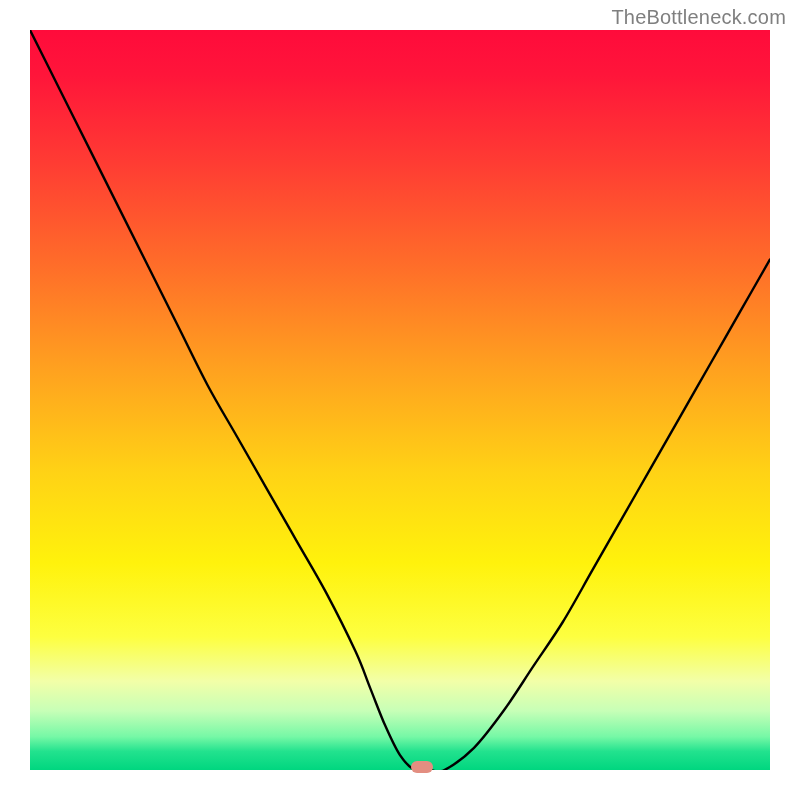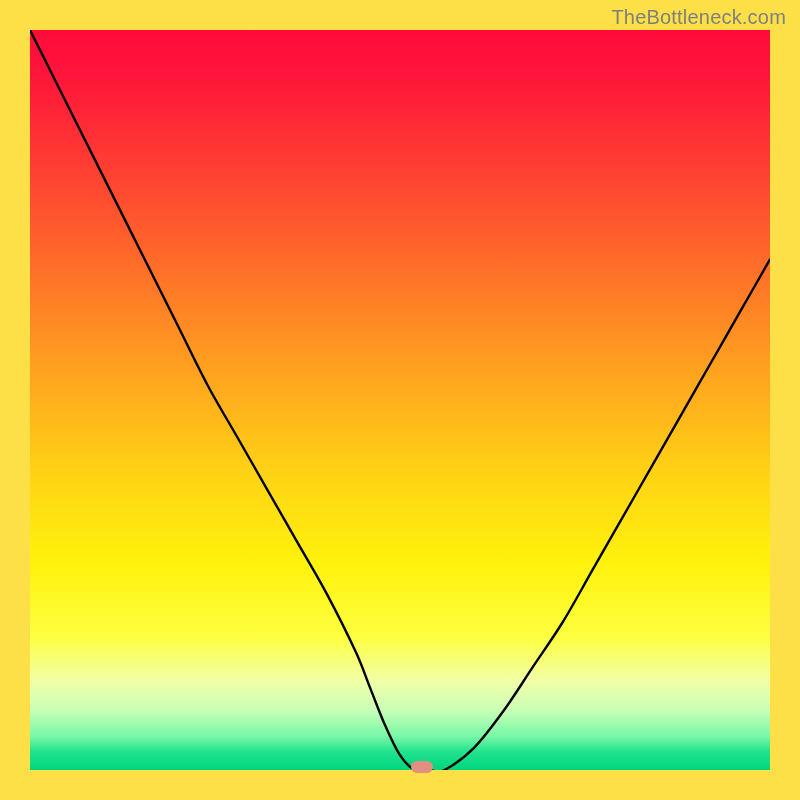--- a/index.html
+++ b/index.html
@@ -8,21 +8,21 @@
     width: 800px;
     height: 800px;
     overflow: hidden;
     background: #000;
     font-family: Arial, Helvetica, sans-serif;
   }
   .frame {
     position: relative;
     width: 800px;
     height: 800px;
-    background: #fde047;
+    background: #ffffff;
   }
   .plot-area {
     position: absolute;
     left: 30px;
     top: 30px;
     width: 740px;
     height: 740px;
     background: linear-gradient(to bottom,
       #ff0b3b 0%,
       #ff153a 6%,

